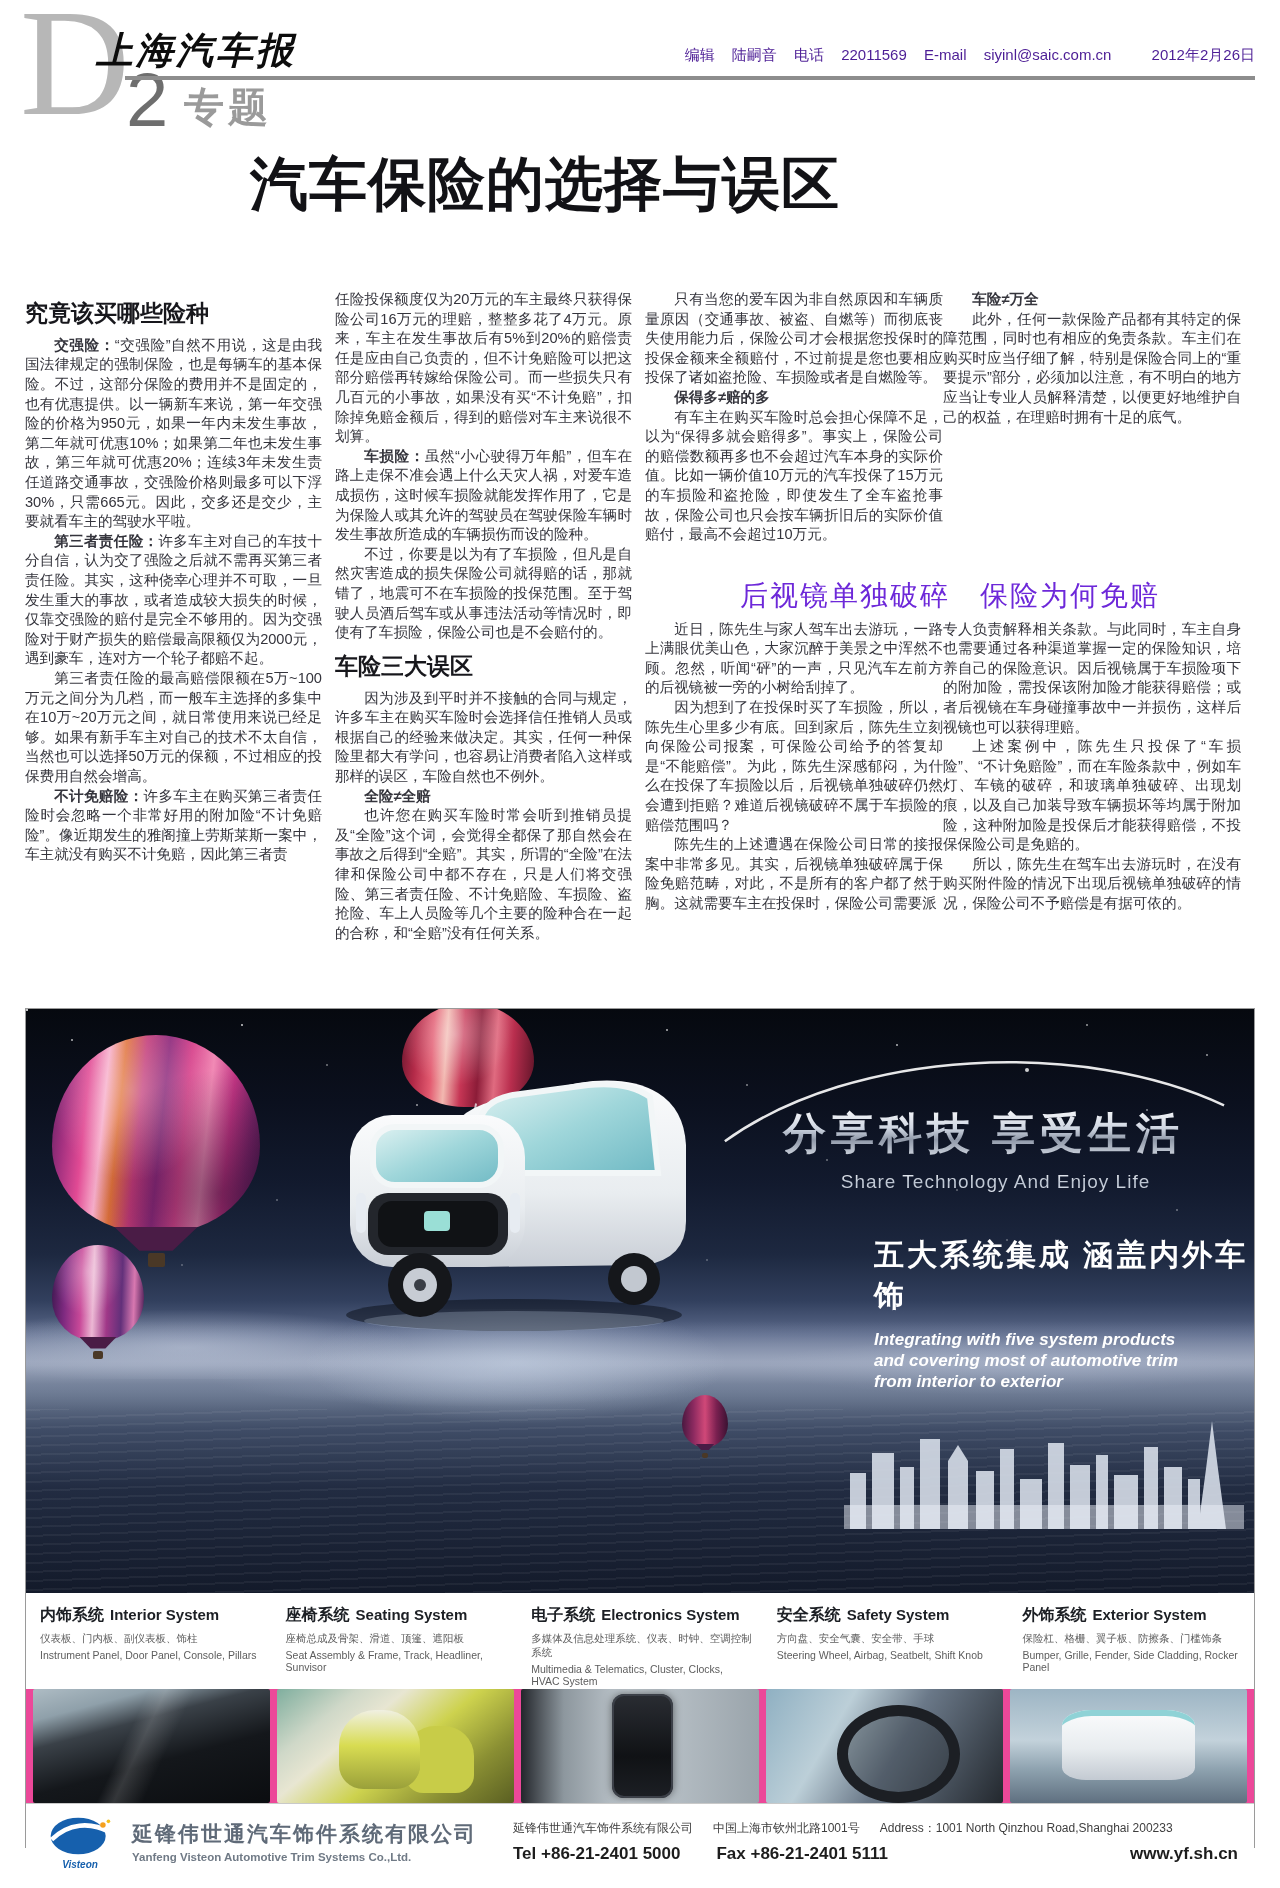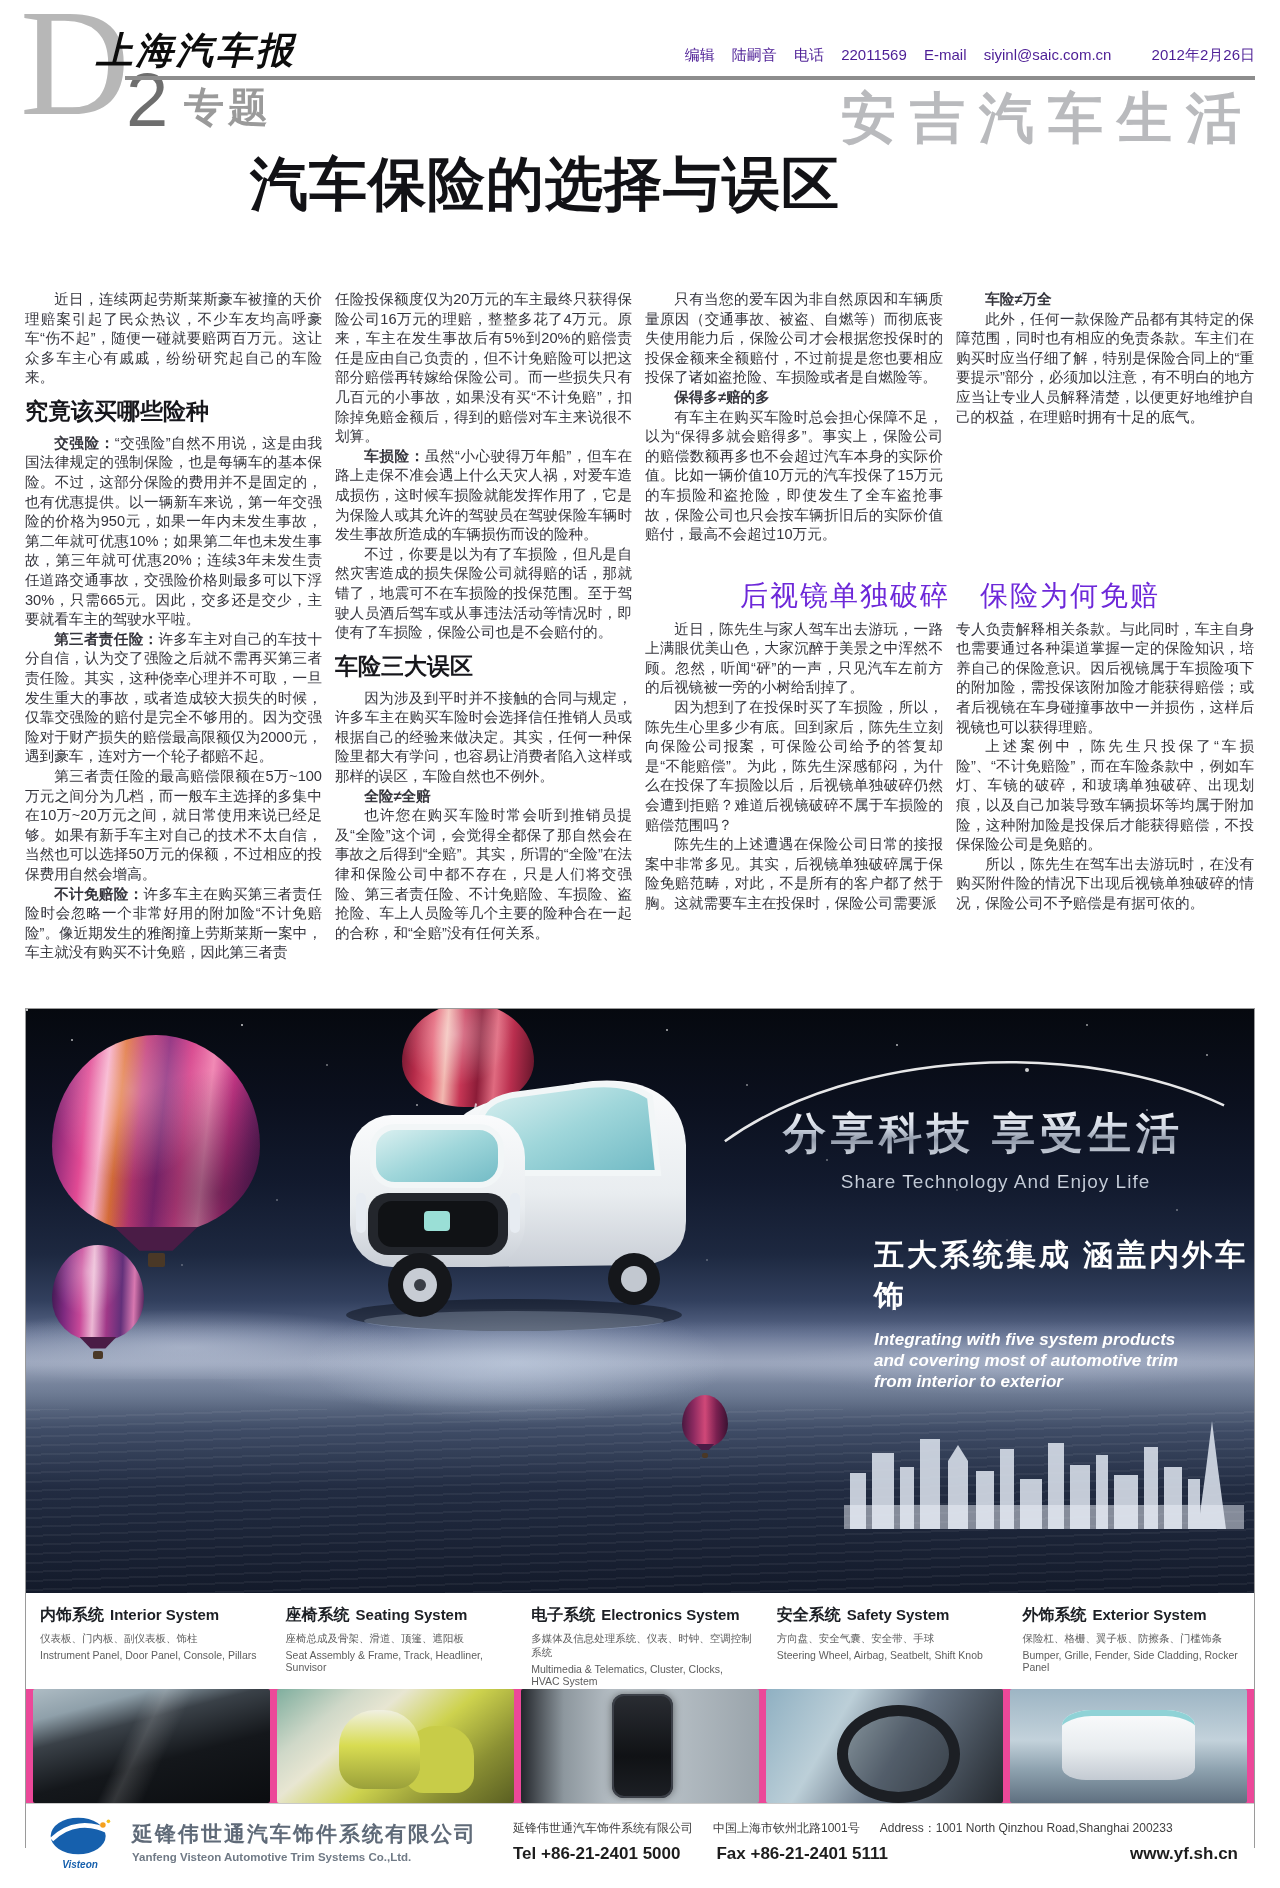--- a/index.html
+++ b/index.html
@@ -20,21 +20,21 @@
   .page-title-right{position:absolute;right:25px;top:82px;font-size:55px;font-weight:bold;
                     color:#b9babd;letter-spacing:14px;}
 
   
   .headline1{position:absolute;left:250px;top:146px;font-size:58px;font-weight:800;
              color:#121216;letter-spacing:1px;margin:0;}
   .article-body{position:absolute;left:25px;top:290px;width:1230px;height:712px;
                 display:flex;gap:13px;font-size:14.6px;line-height:19.6px;text-align:justify;overflow:hidden;}
   .col{width:297px;flex:0 0 auto;overflow:hidden;}
   .right-half{flex:1 1 auto;display:flex;flex-direction:column;overflow:hidden;}
-  .half-row{display:flex;gap:13px;}
+  .half-row{display:flex;}
   .half-row .col{width:calc(50% - 7px);}
   .row-top{height:284px;overflow:hidden;}
   .row-bottom{flex:1;overflow:hidden;}
   .headline2{font-size:28px;font-weight:400;color:#6d28d9;text-align:center;
              letter-spacing:2px;margin:12px 0 14px;}
   .article-body p{margin:0;text-indent:2em;}
   .article-body p.cont{text-indent:0;}
   .lead{font-weight:bold;}
   .subhead{font-weight:bold;}
   h2.sec{font-size:23px;font-weight:800;color:#17171c;margin:9px 0 7px;line-height:1.3;text-indent:0;}
@@ -182,27 +182,25 @@
   <div class="pub-line">
     <span>编辑</span>
     <span>陆嗣音</span>
     <span>电话</span>
     <span>22011569</span>
     <span>E-mail</span>
     <span>siyinl@saic.com.cn</span>
     <span class="date">2012年2月26日</span>
   </div>
   <div class="rule"></div>
-  <div class="page-title-right">安吉汽车生活</div>
 
   <h1 class="headline1">汽车保险的选择与误区</h1>
 
   <div class="article-body">
     <div class="col">
-      <p>近日，连续两起劳斯莱斯豪车被撞的天价理赔案引起了民众热议，不少车友均高呼豪车“伤不起”，随便一碰就要赔两百万元。这让众多车主心有戚戚，纷纷研究起自己的车险来。</p>
       <h2 class="sec">究竟该买哪些险种</h2>
       <p><span class="lead">交强险：</span><span>“交强险”自然不用说，这是由我国法律规定的强制保险，也是每辆车的基本保险。不过，这部分保险的费用并不是固定的，也有优惠提供。以一辆新车来说，第一年交强险的价格为950元，如果一年内未发生事故，第二年就可优惠10%；如果第二年也未发生事故，第三年就可优惠20%；连续3年未发生责任道路交通事故，交强险价格则最多可以下浮30%，只需665元。因此，交多还是交少，主要就看车主的驾驶水平啦。</span></p>
       <p><span class="lead">第三者责任险：</span><span>许多车主对自己的车技十分自信，认为交了强险之后就不需再买第三者责任险。其实，这种侥幸心理并不可取，一旦发生重大的事故，或者造成较大损失的时候，仅靠交强险的赔付是完全不够用的。因为交强险对于财产损失的赔偿最高限额仅为2000元，遇到豪车，连对方一个轮子都赔不起。</span></p>
       <p>第三者责任险的最高赔偿限额在5万~100万元之间分为几档，而一般车主选择的多集中在10万~20万元之间，就日常使用来说已经足够。如果有新手车主对自己的技术不太自信，当然也可以选择50万元的保额，不过相应的投保费用自然会增高。</p>
       <p><span class="lead">不计免赔险：</span><span>许多车主在购买第三者责任险时会忽略一个非常好用的附加险“不计免赔险”。像近期发生的雅阁撞上劳斯莱斯一案中，车主就没有购买不计免赔，因此第三者责</span></p>
     </div>
     <div class="col">
       <p class="cont">任险投保额度仅为20万元的车主最终只获得保险公司16万元的理赔，整整多花了4万元。原来，车主在发生事故后有5%到20%的赔偿责任是应由自己负责的，但不计免赔险可以把这部分赔偿再转嫁给保险公司。而一些损失只有几百元的小事故，如果没有买“不计免赔”，扣除掉免赔金额后，得到的赔偿对车主来说很不划算。</p>
       <p><span class="lead">车损险：</span><span>虽然“小心驶得万年船”，但车在路上走保不准会遇上什么天灾人祸，对爱车造成损伤，这时候车损险就能发挥作用了，它是为保险人或其允许的驾驶员在驾驶保险车辆时发生事故所造成的车辆损伤而设的险种。</span></p>
       <p>不过，你要是以为有了车损险，但凡是自然灾害造成的损失保险公司就得赔的话，那就错了，地震可不在车损险的投保范围。至于驾驶人员酒后驾车或从事违法活动等情况时，即使有了车损险，保险公司也是不会赔付的。</p>

